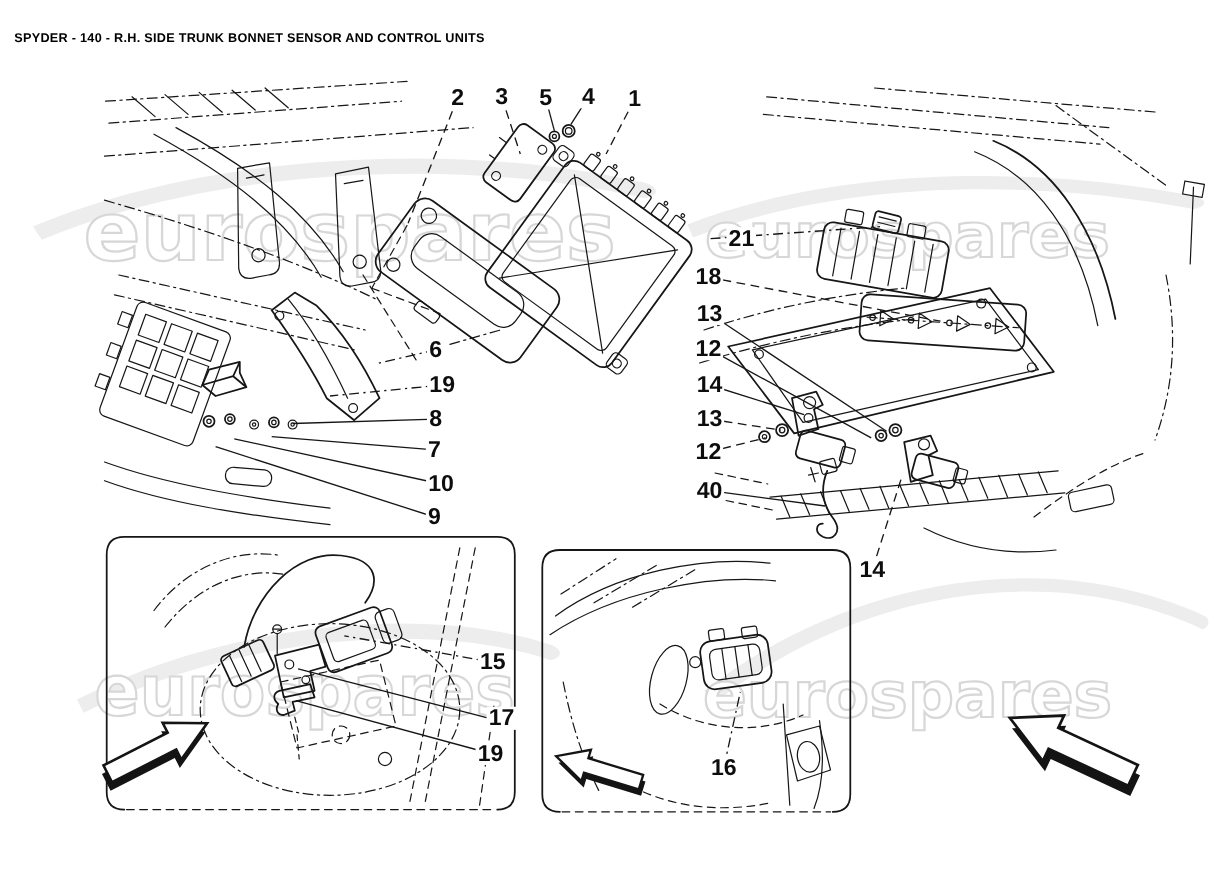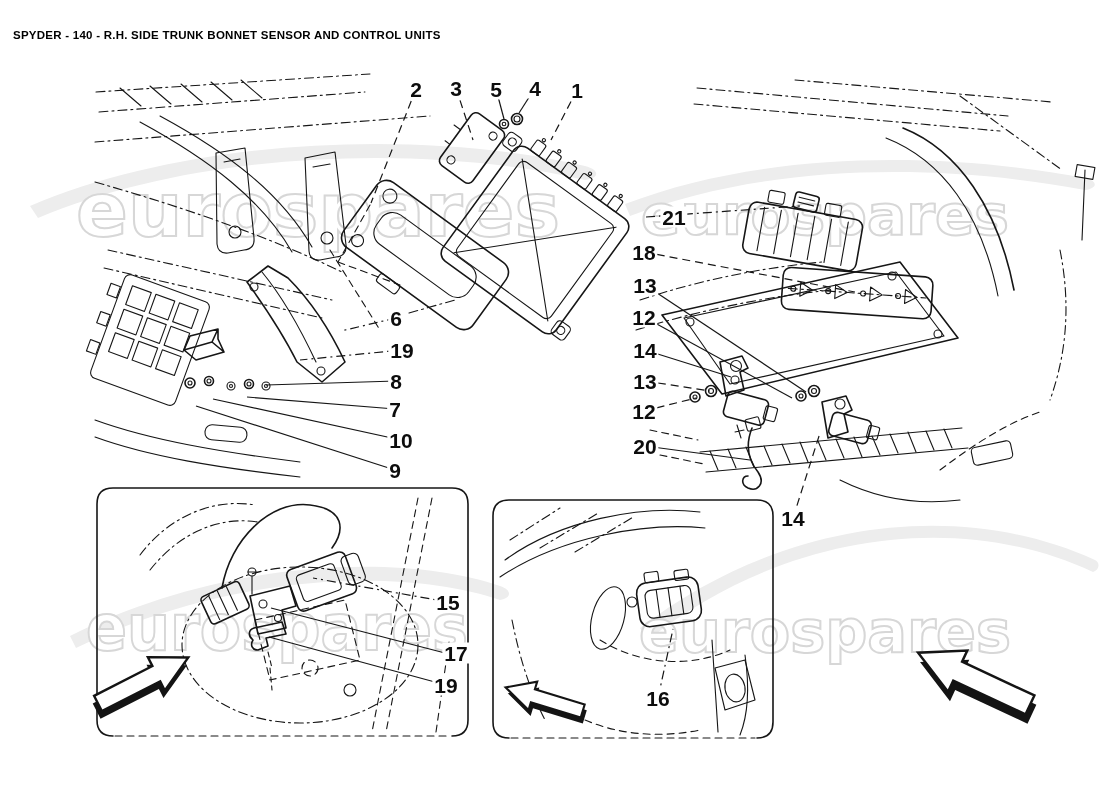--- a/index.html
+++ b/index.html
@@ -339,21 +339,21 @@
       <div class="callout" style="left: 395px; top: 409px;">7</div>
       <div class="callout" style="left: 401px; top: 440px; text-align: right;">10</div>
       <div class="callout" style="left: 395px; top: 470px;">9</div>
       <div class="callout" style="left: 646px; top: 217px; margin-left: 28px;">21</div>
       <div class="callout" style="left: 644px; top: 252px;">18</div>
       <div class="callout" style="left: 645px; top: 285px;">13</div>
       <div class="callout" style="left: 644px; top: 317px;">12</div>
       <div class="callout" style="left: 645px; top: 350px;">14</div>
       <div class="callout" style="left: 645px; top: 381px;">13</div>
       <div class="callout" style="left: 644px; top: 411px;">12</div>
-      <div class="callout" style="left: 645px; top: 446px;">20</div>
+      <div class="callout" style="left: 645px; top: 446px;">40</div>
       <div class="callout" style="left: 793px; top: 518px;">14</div>
       <div class="callout" style="left: 448px; top: 602px;">15</div>
       <div class="callout" style="left: 456px; top: 653px;">17</div>
       <div class="callout" style="left: 446px; top: 685px;">19</div>
       <div class="callout" style="left: 658px; top: 698px; text-align: center;">16</div>
     </div>
 
   <div id="page-title">SPYDER - 140 - R.H. SIDE TRUNK BONNET SENSOR AND CONTROL UNITS</div>
 </div>
 

